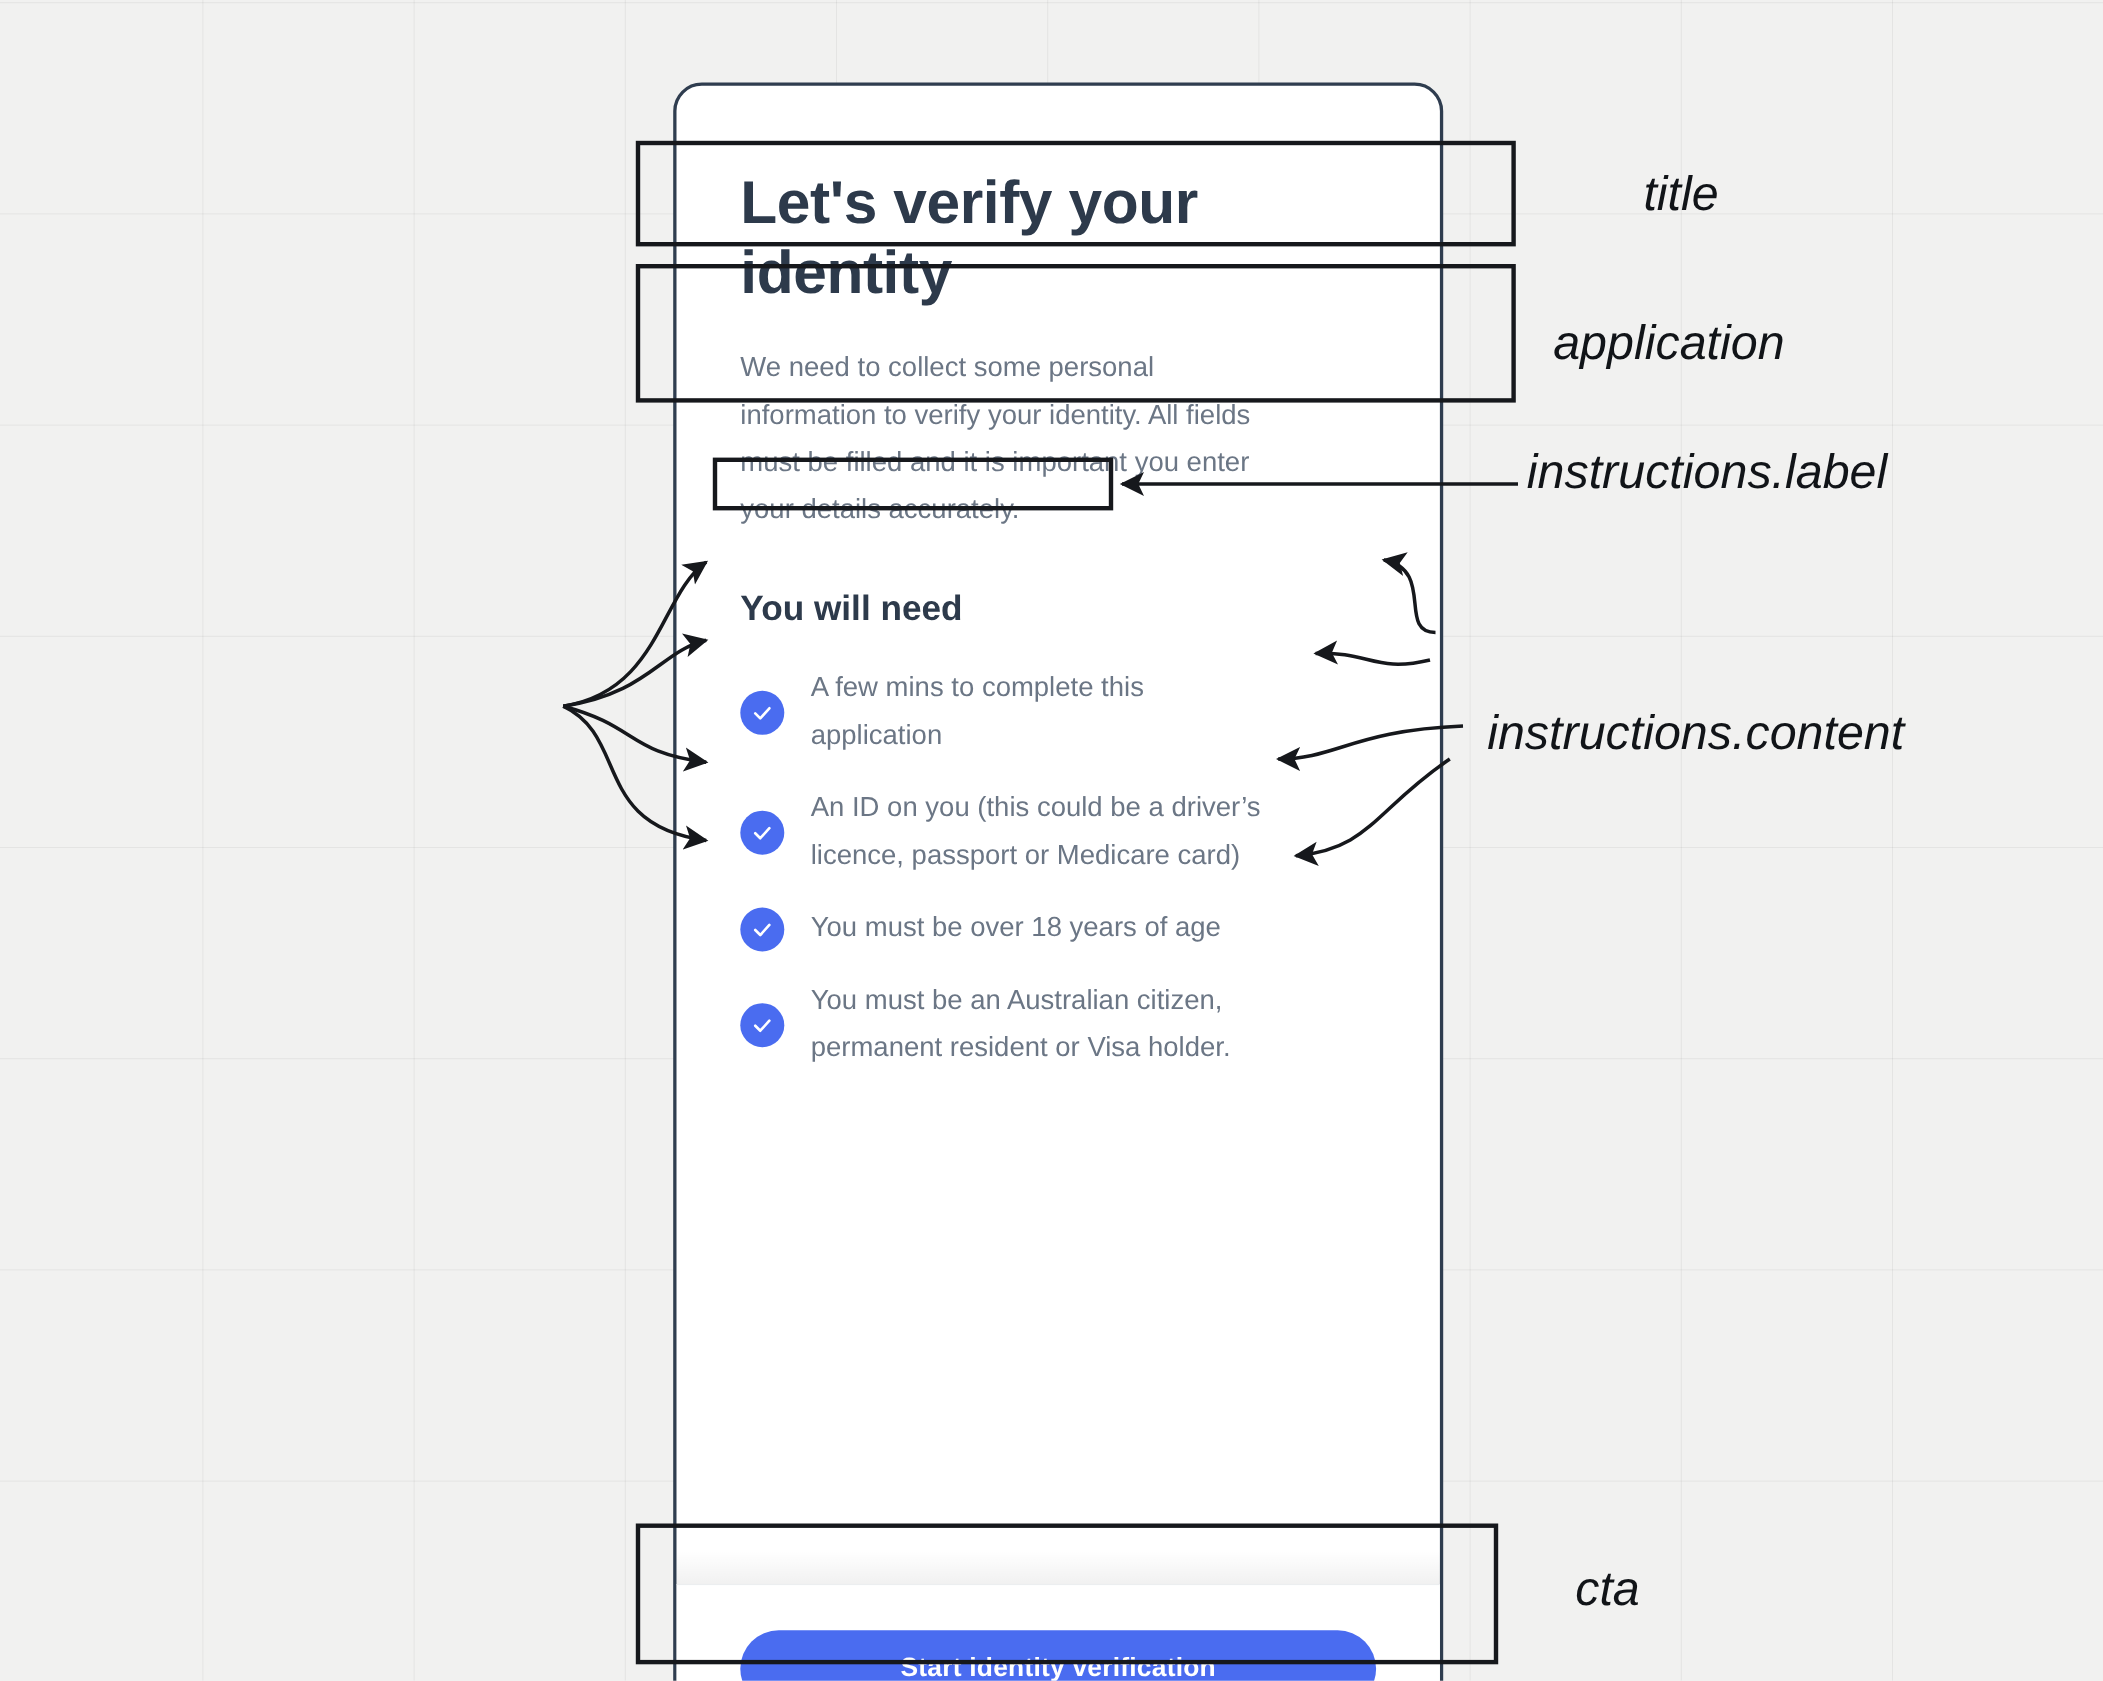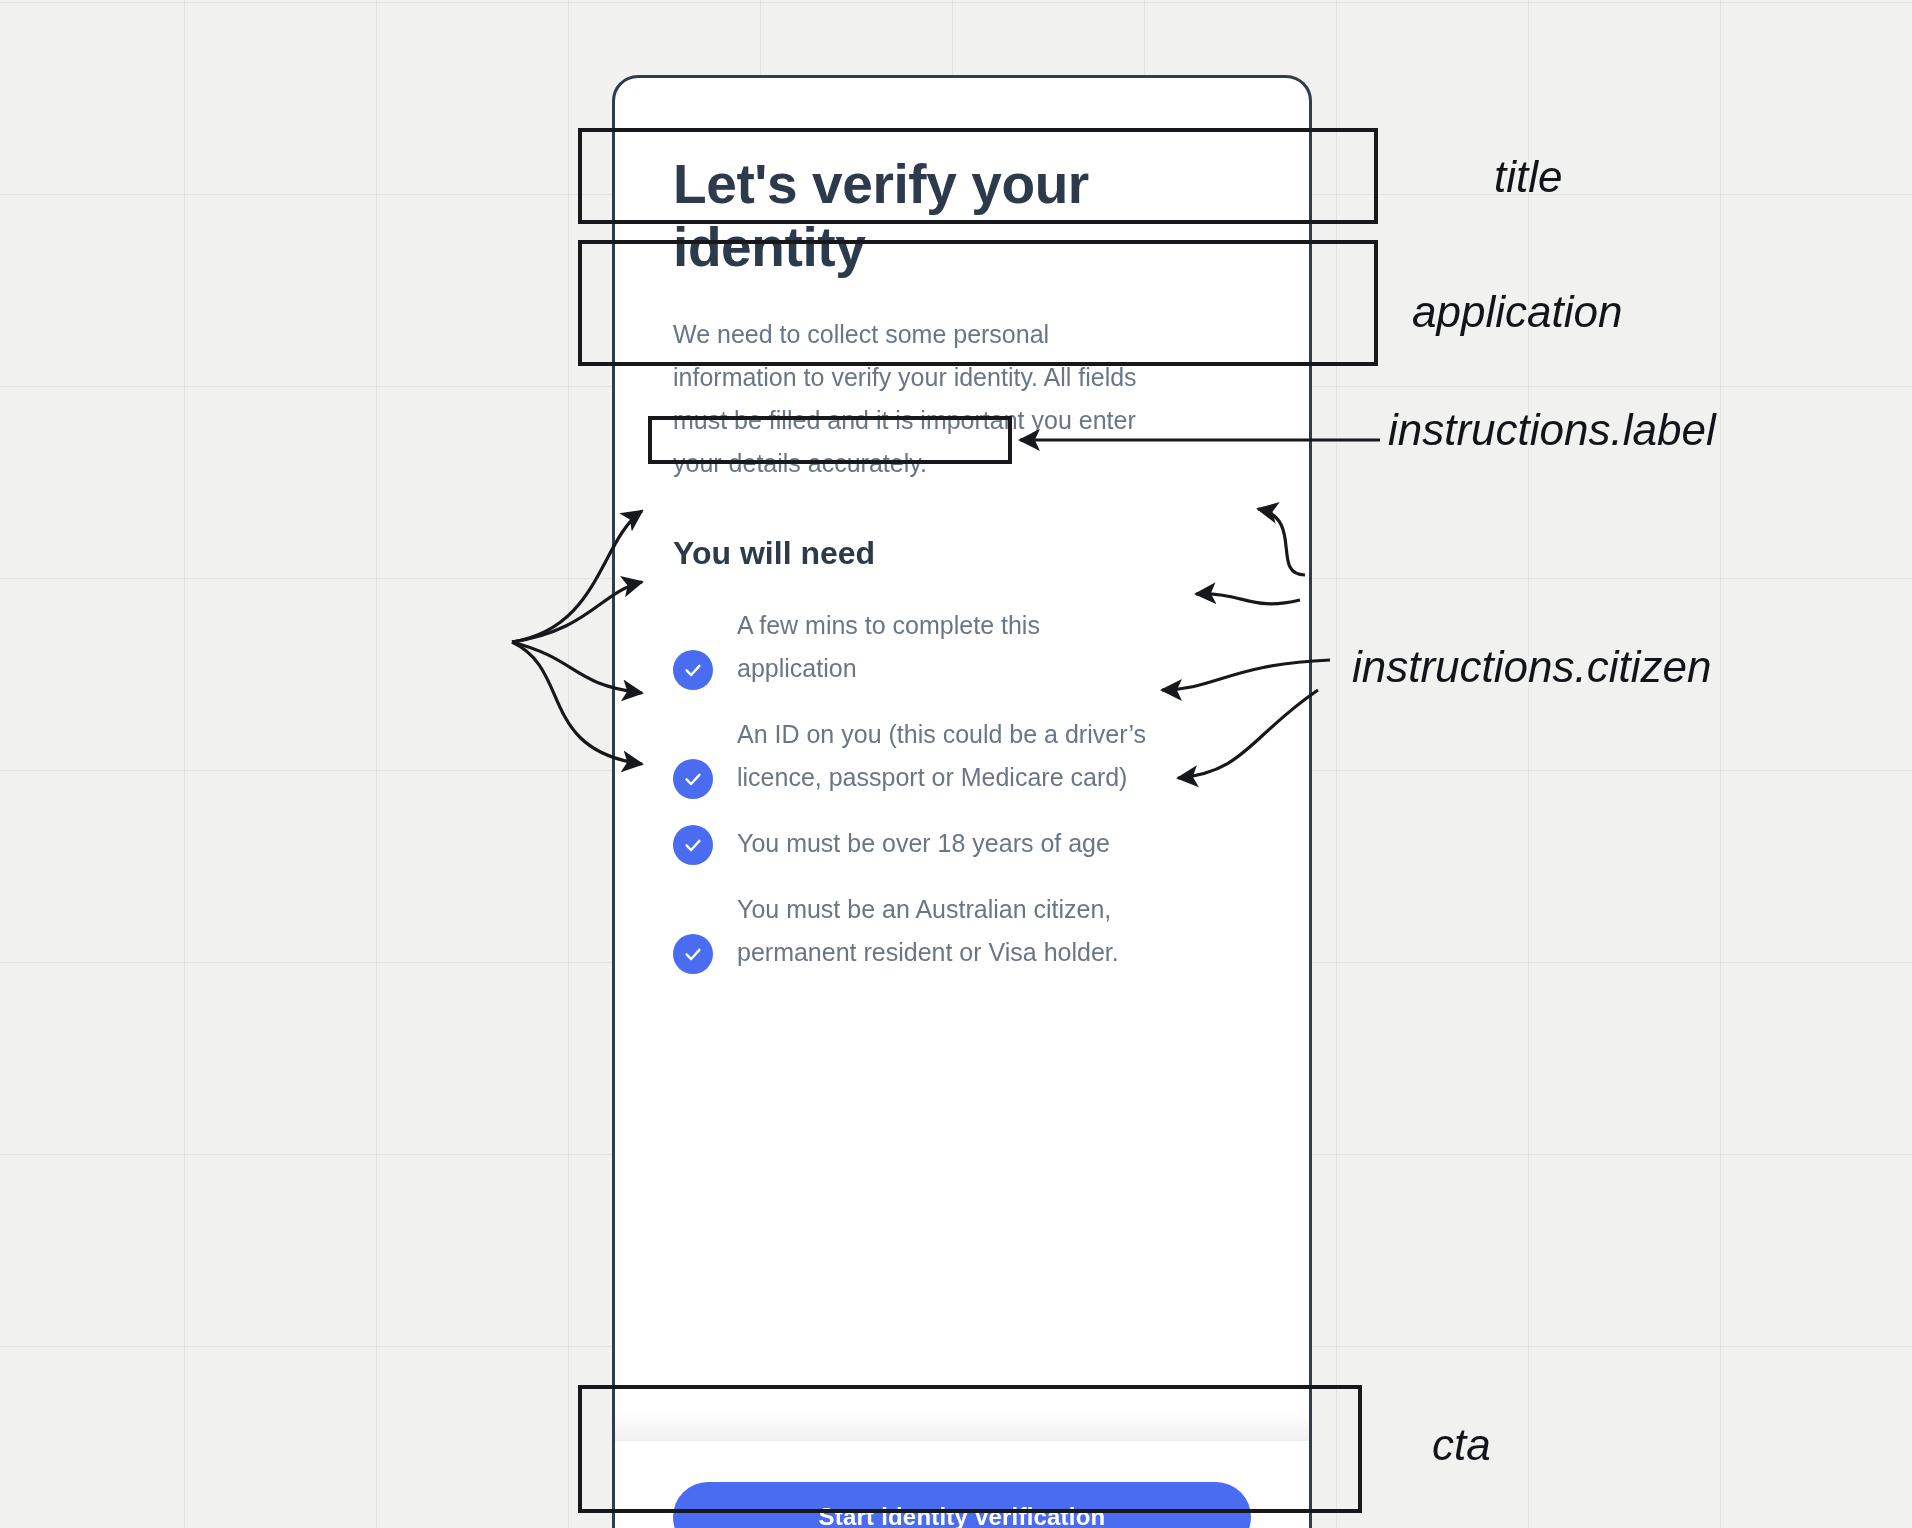--- a/index.html
+++ b/index.html
@@ -77,21 +77,21 @@
     line-height: 1.3;
   }
 
   .instructions-list {
     margin-top: 30px;
     list-style: none;
   }
 
   .instruction-item {
     display: flex;
-    align-items: flex-end;
+    align-items: center;
     gap: 24px;
     margin-bottom: 23px;
   }
 
   .check-icon {
     flex: 0 0 auto;
     width: 40px;
     height: 40px;
     border-radius: 50%;
     background: #4a6cf0;
@@ -272,17 +272,17 @@
     <path d="M512 642 C 572 670, 538 750, 642 764" stroke="#16181c" stroke-width="3.2" fill="none" marker-end="url(#ah)"></path>
   </svg>
 
   <span class="anno-label" style="left:1494px; top:155px;">title</span>
 
   <span class="anno-label" style="left:1412px; top:290px;">application</span>
 
   <span class="anno-label" style="left:1388px; top:408px;">instructions.label</span>
 
 
-  <span class="anno-label" style="left:1352px; top:645px;">instructions.citizen</span>
+  <span class="anno-label" style="left:1352px; top:645px;">instructions.content</span>
 
   <span class="anno-label" style="left:1400px; top:1423px;margin-left:32px;">cta</span>
 
 </div>
 
 </body></html>

